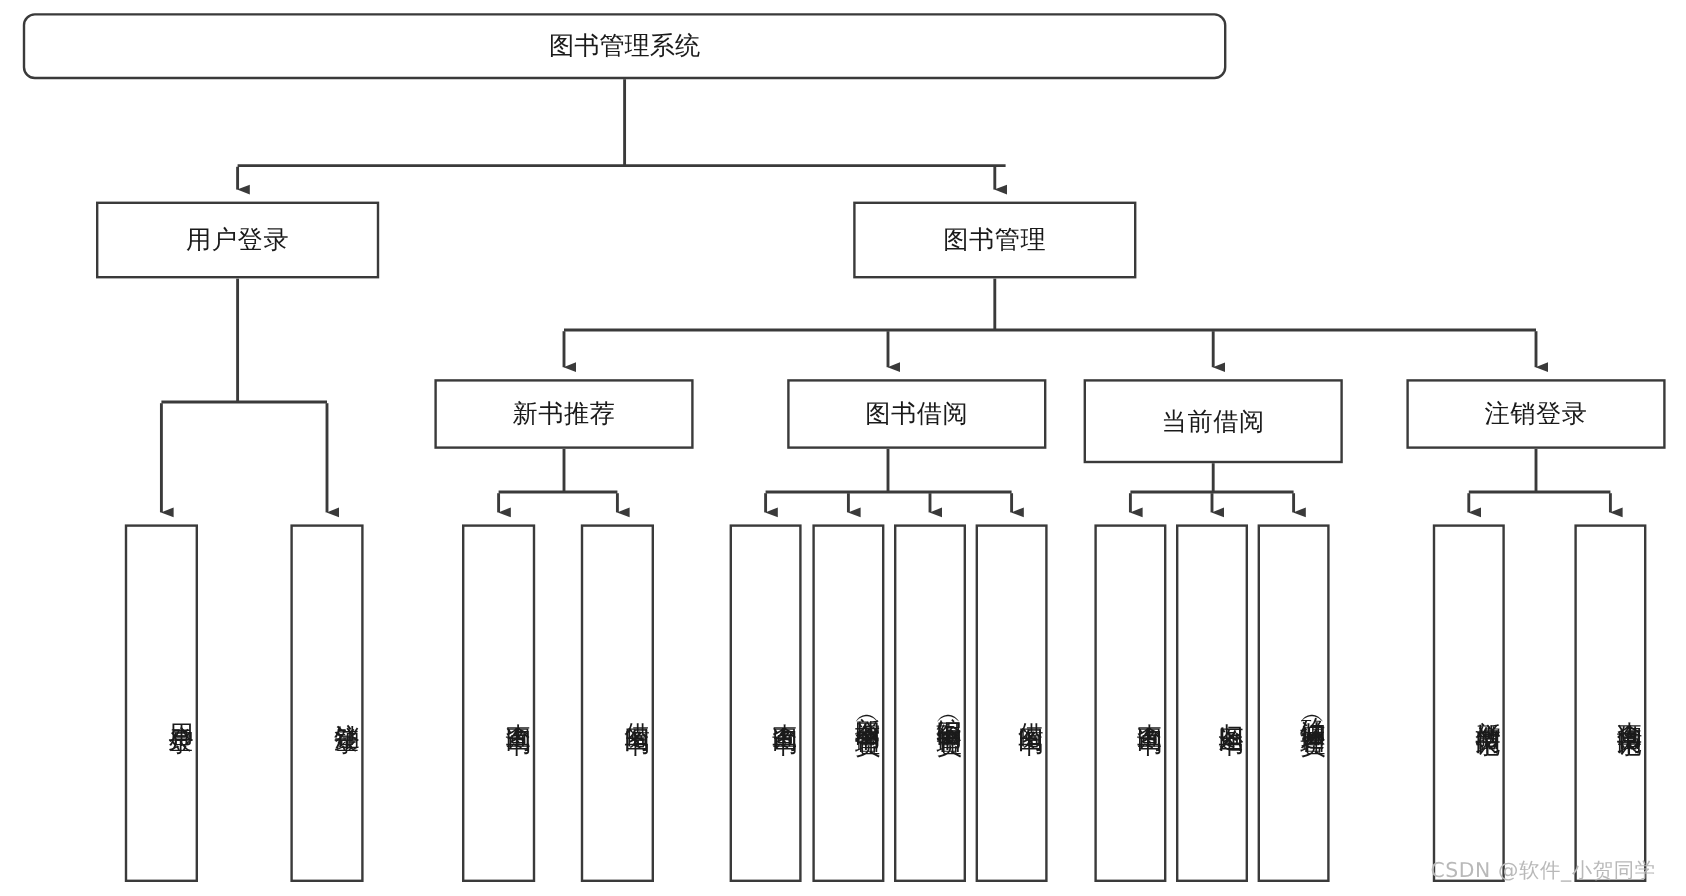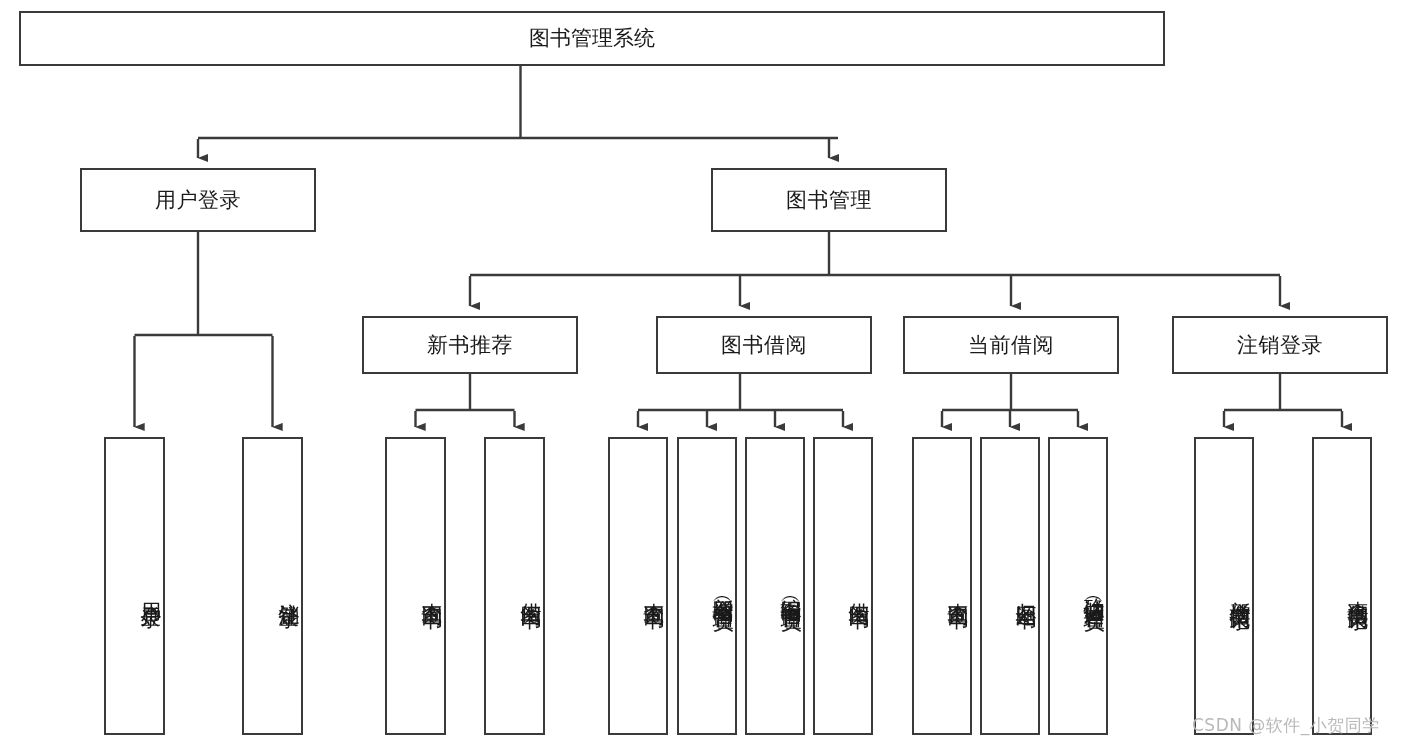--- a/index.html
+++ b/index.html
@@ -109,28 +109,28 @@
       <path d="M1010,411 L1010,427" marker-end="url(#arrowhead)"></path>
       <path d="M1078,411 L1078,427" marker-end="url(#arrowhead)"></path>
 
       <path d="M1280,374 L1280,410"></path>
       <path d="M1224,410 L1342,410"></path>
       <path d="M1224,411 L1224,427" marker-end="url(#arrowhead)"></path>
       <path d="M1342,411 L1342,427" marker-end="url(#arrowhead)"></path>
     </g>
   </svg>
 
-  <div class="node node-root" style="left:19px;top:11px;width:1146px;height:55px;">图书管理系统</div>
+  <div class="node node-root" style="left:19px;top:11px;width:1003px;height:55px;border-radius:10px;">图书管理系统</div>
 
   <div class="node node-h" style="left:80px;top:168px;width:236px;height:64px;">用户登录</div>
   <div class="node node-h" style="left:711px;top:168px;width:236px;height:64px;">图书管理</div>
 
   <div class="node node-h" style="left:362px;top:316px;width:216px;height:58px;">新书推荐</div>
   <div class="node node-h" style="left:632px;top:316px;width:216px;height:58px;margin-left:24px;">图书借阅</div>
-  <div class="node node-h" style="left:903px;top:316px;width:216px;height:58px;">当前借阅</div>
+  <div class="node node-h" style="left:903px;top:316px;width:216px;height:70px;">当前借阅</div>
   <div class="node node-h" style="left:1172px;top:316px;width:216px;height:58px;">注销登录</div>
 
   <div class="node node-v" style="left:104px;top:437px;width:61px;height:298px;">用户登录</div>
   <div class="node node-v" style="left:242px;top:437px;width:61px;height:298px;">注销登录</div>
 
   <div class="node node-v" style="left:385px;top:437px;width:61px;height:298px;">查询图书</div>
   <div class="node node-v" style="left:484px;top:437px;width:61px;height:298px;">借阅图书</div>
 
   <div class="node node-v" style="left:608px;top:437px;width:60px;height:298px;">查询图书</div>
   <div class="node node-v" style="left:677px;top:437px;width:60px;height:298px;">新增图书（管理员）</div>

